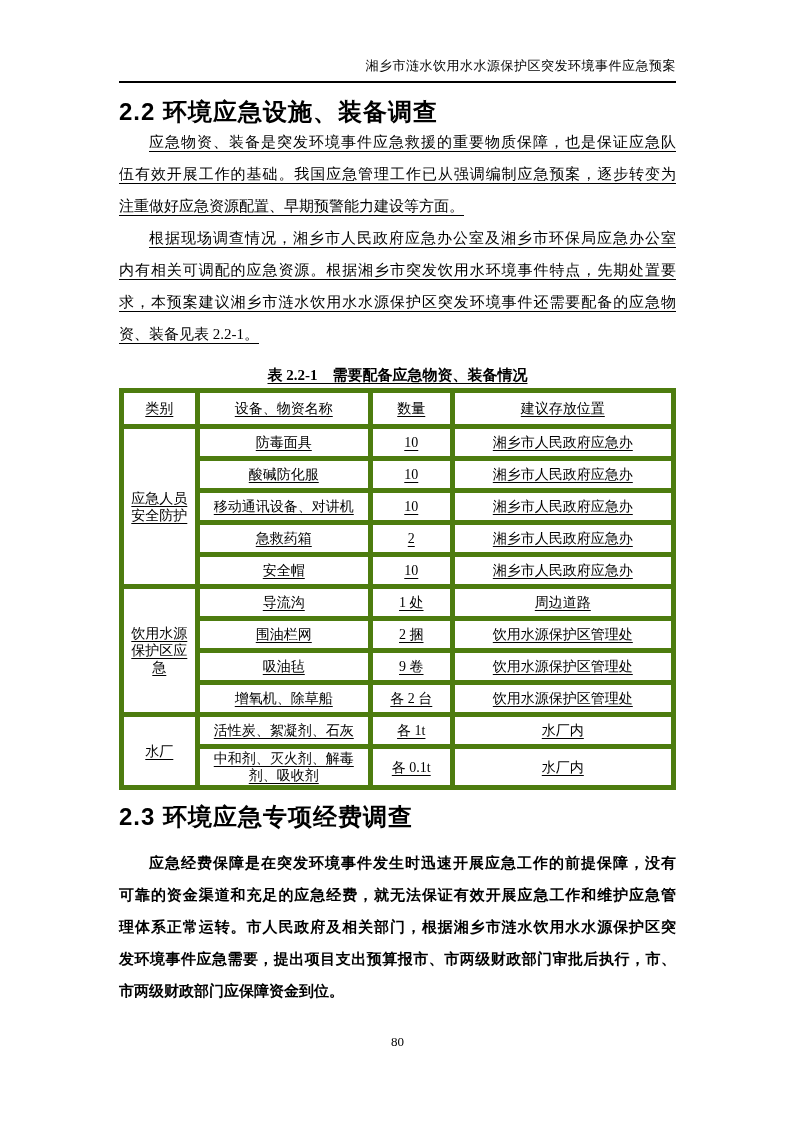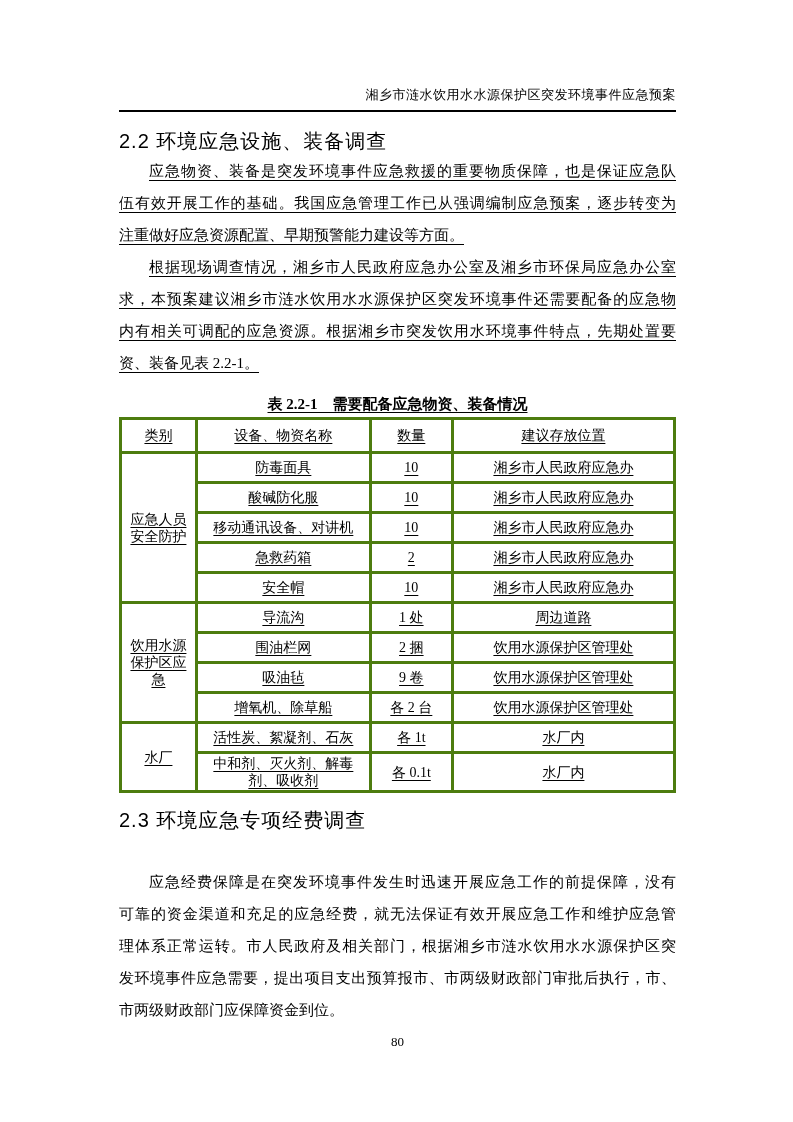--- a/index.html
+++ b/index.html
@@ -4,53 +4,53 @@
 <style>
   html,body { margin:0; padding:0; background:#888; }
   .page {
     position:relative; width:793px; height:1122px; margin:0 auto;
     background:#fff; outline:1px solid #d9d9d9;
     font-family:"Liberation Serif","DejaVu Serif",serif; color:#000;
     overflow:hidden;
   }
   .content { position:absolute; left:119px; top:0; width:557px; }
 
-  .page-header { padding-top:57px;margin-top:29px; }
+  .page-header { padding-top:57px; }
   .header-title { text-align:right; font-size:13px; line-height:17px; letter-spacing:0.5px; }
   .header-rule { height:0; border-bottom:2px solid #000; margin-top:7px; }
 
   .sec-heading {
     font-family:"Liberation Sans","DejaVu Sans",sans-serif;
-    font-weight:normal; font-size:20px; line-height:28px;
+    font-weight:bold; font-size:24px; line-height:28px;
     margin:15px 0 0 0; letter-spacing:1px;
   }
   .sec-heading.second { margin-top:13px; }
 
   .para { margin:0; }
   .para.first { }
-  .para.plain { margin-top:32px; }
+  .para.plain { margin-top:16px;font-weight:bold; }
   .body-line {
     font-size:15px; line-height:32px;
     text-align:justify; text-align-last:justify;
     word-break:break-all; white-space:normal;
   }
   .body-line.lastline { text-align-last:left; }
   .body-line.indent { text-indent:30px; }
   .underlined .body-line { text-decoration:underline; text-underline-offset:4px; text-decoration-thickness:1px; }
 
   .table-caption {
     margin-top:14px; text-align:center; font-weight:bold; font-size:15px; line-height:22px;
     text-decoration:underline; text-underline-offset:3px;
   }
   table.supplies {
     width:100%; border-collapse:collapse; margin-top:2px;
     border:2px solid #000; table-layout:fixed;
   }
   table.supplies td {
-    border:3px solid #4d7c0f; text-align:center; vertical-align:middle;
+    border:5px solid #4d7c0f; text-align:center; vertical-align:middle;
     font-size:14px; line-height:17px; padding:1px 2px;
     text-decoration:underline; text-underline-offset:3px; text-decoration-thickness:1px;
     word-break:break-all;
   }
   table.supplies tr.head-row td { height:29px; }
   table.supplies tr.data-row td { height:25px; }
   table.supplies tr.tall-row td { height:34px; }
   table.supplies tr.group-start td { border-top:2px solid #701a75; }
 
   .page-footer {
@@ -72,22 +72,22 @@
     <div class="sec-heading">2.2 环境应急设施、装备调查</div>
 
     <div class="para first underlined">
       <div class="body-line indent">应急物资、装备是突发环境事件应急救援的重要物质保障，也是保证应急队</div>
       <div class="body-line">伍有效开展工作的基础。我国应急管理工作已从强调编制应急预案，逐步转变为</div>
       <div class="body-line lastline">注重做好应急资源配置、早期预警能力建设等方面。</div>
     </div>
 
     <div class="para underlined">
       <div class="body-line indent">根据现场调查情况，湘乡市人民政府应急办公室及湘乡市环保局应急办公室</div>
+      <div class="body-line">内有相关可调配的应急资源。根据湘乡市突发饮用水环境事件特点，先期处置要</div>
       <div class="body-line">求，本预案建议湘乡市涟水饮用水水源保护区突发环境事件还需要配备的应急物</div>
-      <div class="body-line">内有相关可调配的应急资源。根据湘乡市突发饮用水环境事件特点，先期处置要</div>
       <div class="body-line lastline">资、装备见表 2.2-1。</div>
     </div>
 
     <div class="table-caption">表 2.2-1　需要配备应急物资、装备情况</div>
 
     <table class="supplies">
       <colgroup>
         <col style="width:13.7%">
         <col style="width:31.4%">
         <col style="width:14.8%">

